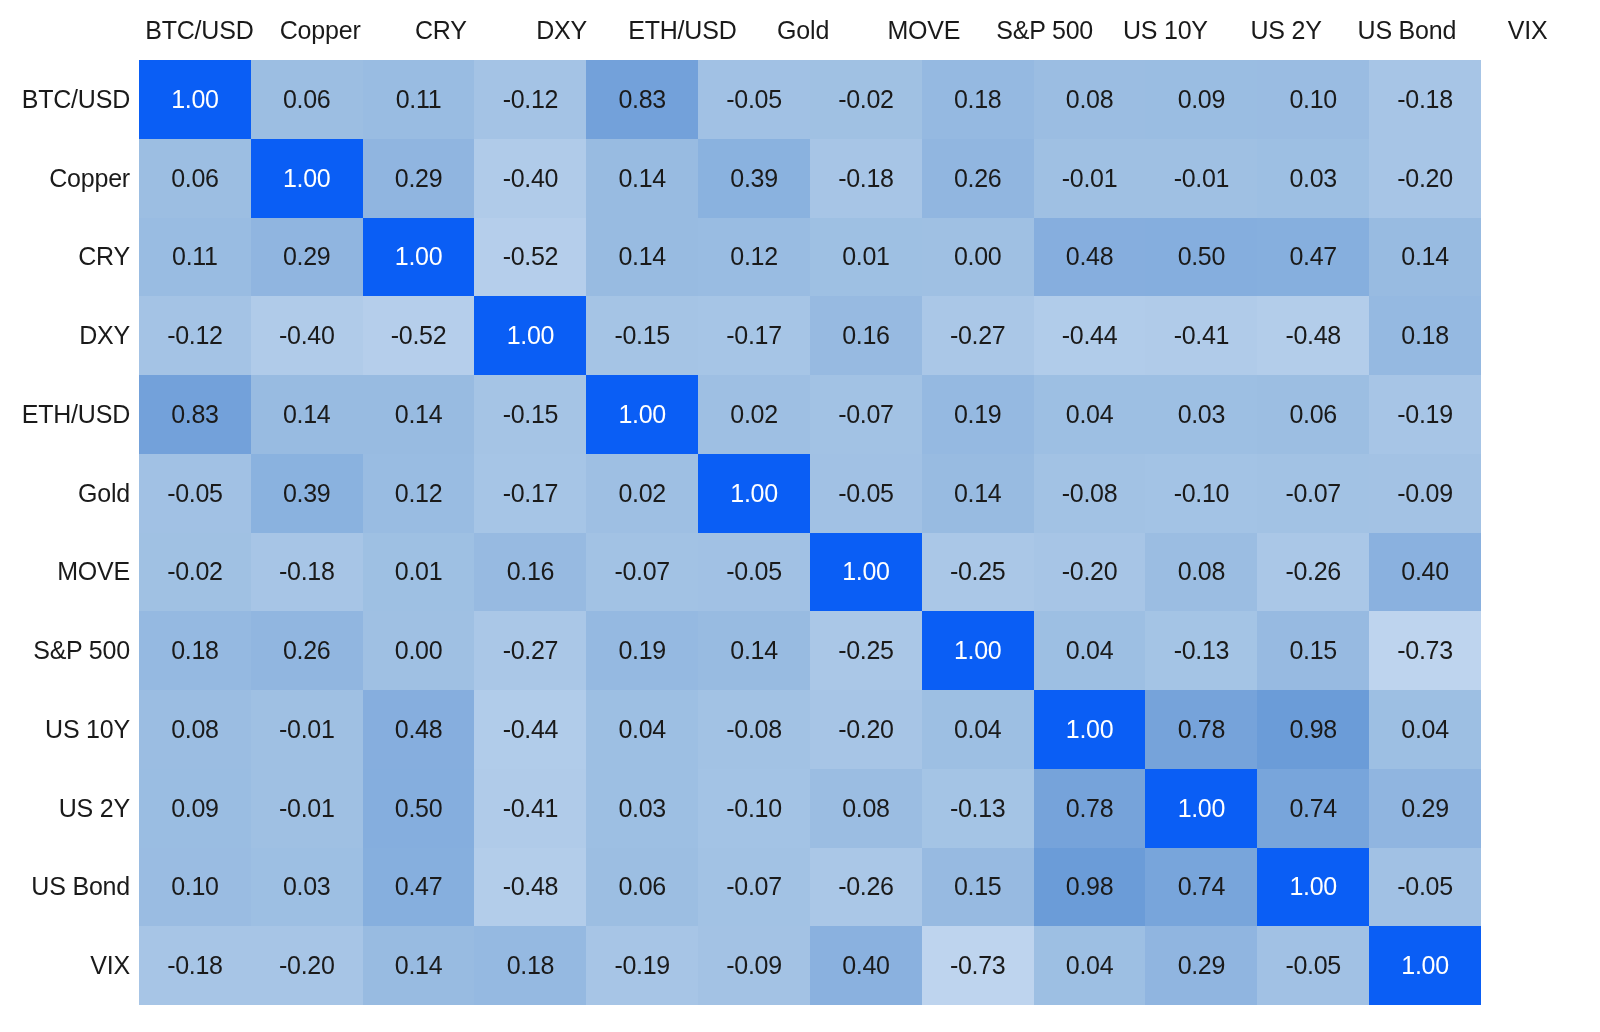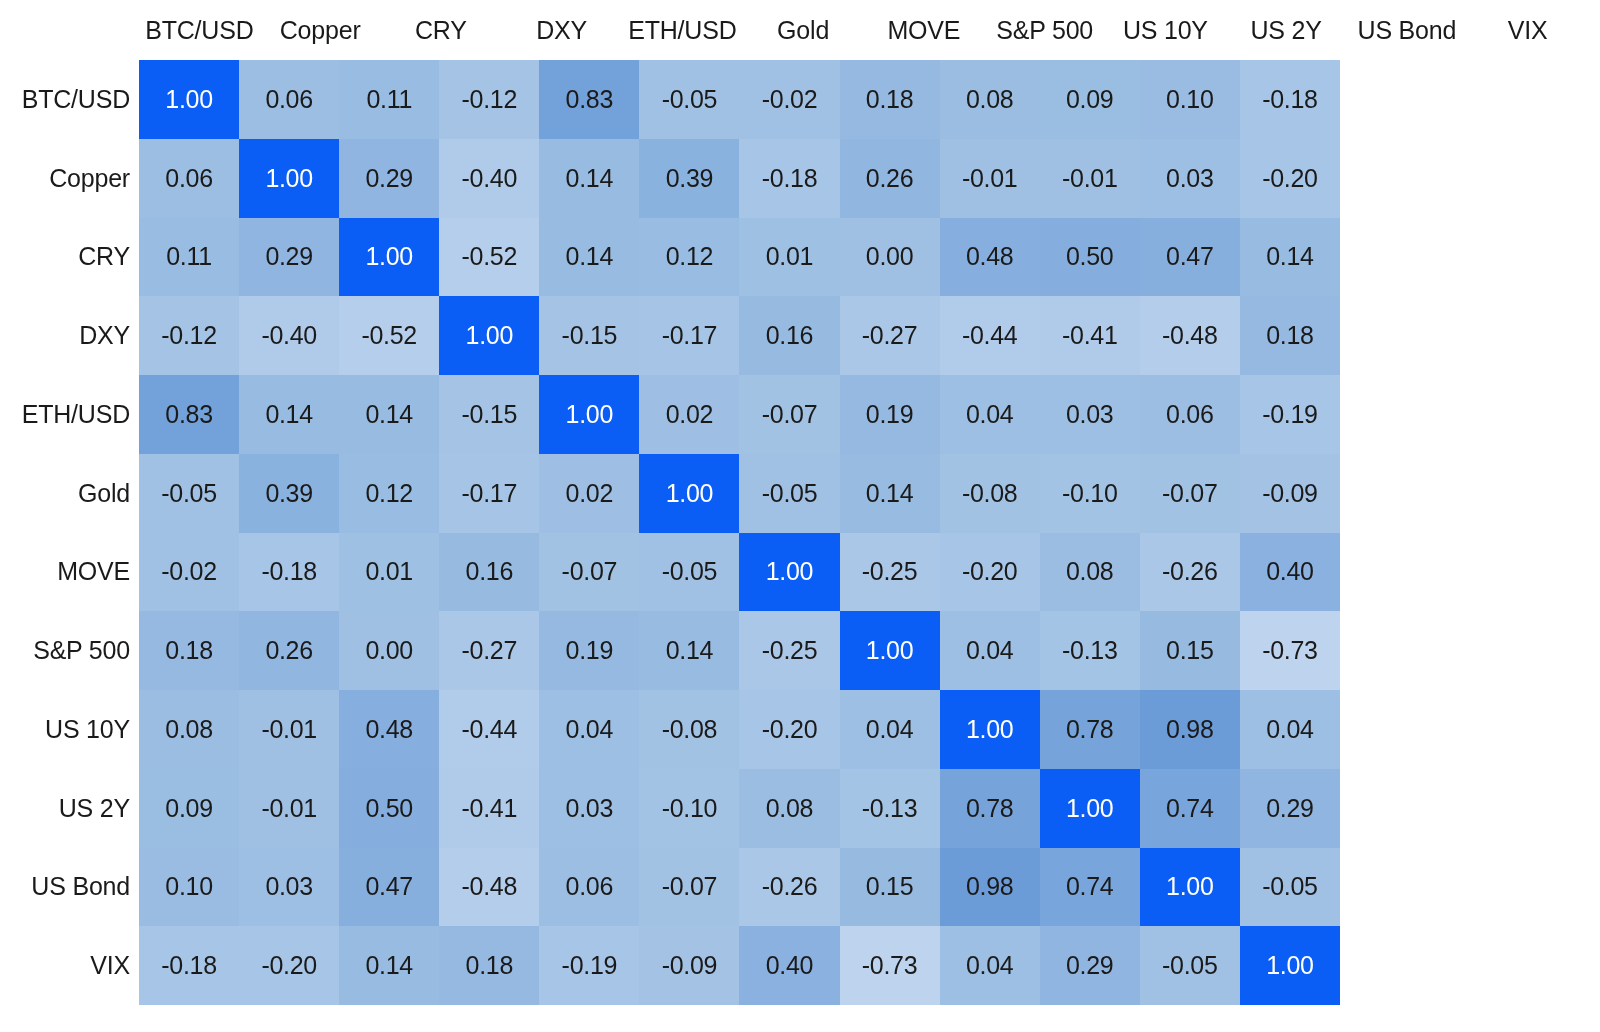--- a/index.html
+++ b/index.html
@@ -60,21 +60,21 @@
     color: #1a1a1a;
     letter-spacing: -0.2px;
     white-space: nowrap;
   }
 
   
   #matrix-body {
     position: absolute;
     left: 139px;
     top: 60px;
-    width: 1201px;
+    width: 1342px;
     height: 945px;
     display: flex;
     flex-direction: column;
     background: #ffffff;
   }
   .matrix-row {
     flex: 1 1 0;
     display: flex;
   }
   .matrix-cell {

